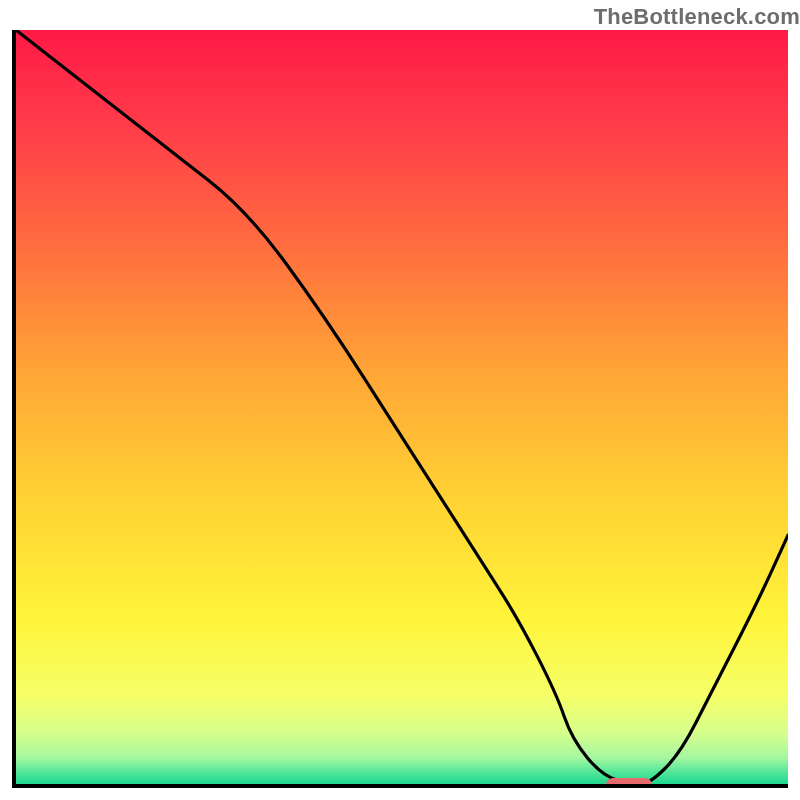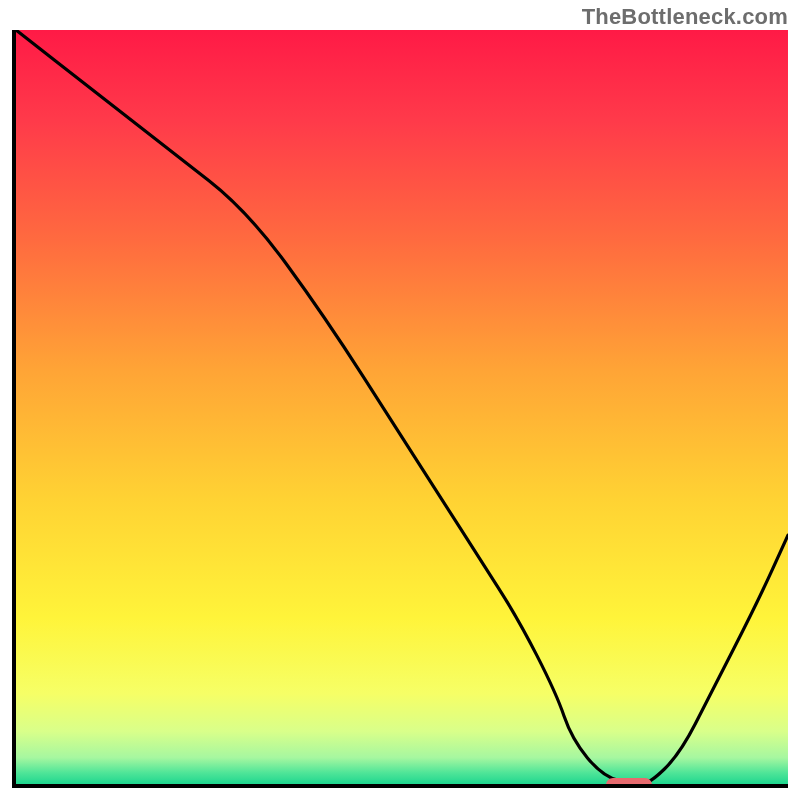--- a/index.html
+++ b/index.html
@@ -11,21 +11,21 @@
     font-family: Arial, Helvetica, sans-serif;
   }
   .chart-root {
     position: relative;
     width: 800px;
     height: 800px;
   }
   .watermark {
     position: absolute;
     top: 4px;
-    right: 12px;
+    right: 0;
     font-size: 22px;
     font-weight: 600;
     color: #6d6d6d;
     letter-spacing: 0.2px;
     z-index: 10;
   }
   .plot-frame {
     position: absolute;
     left: 12px;
     top: 30px;

